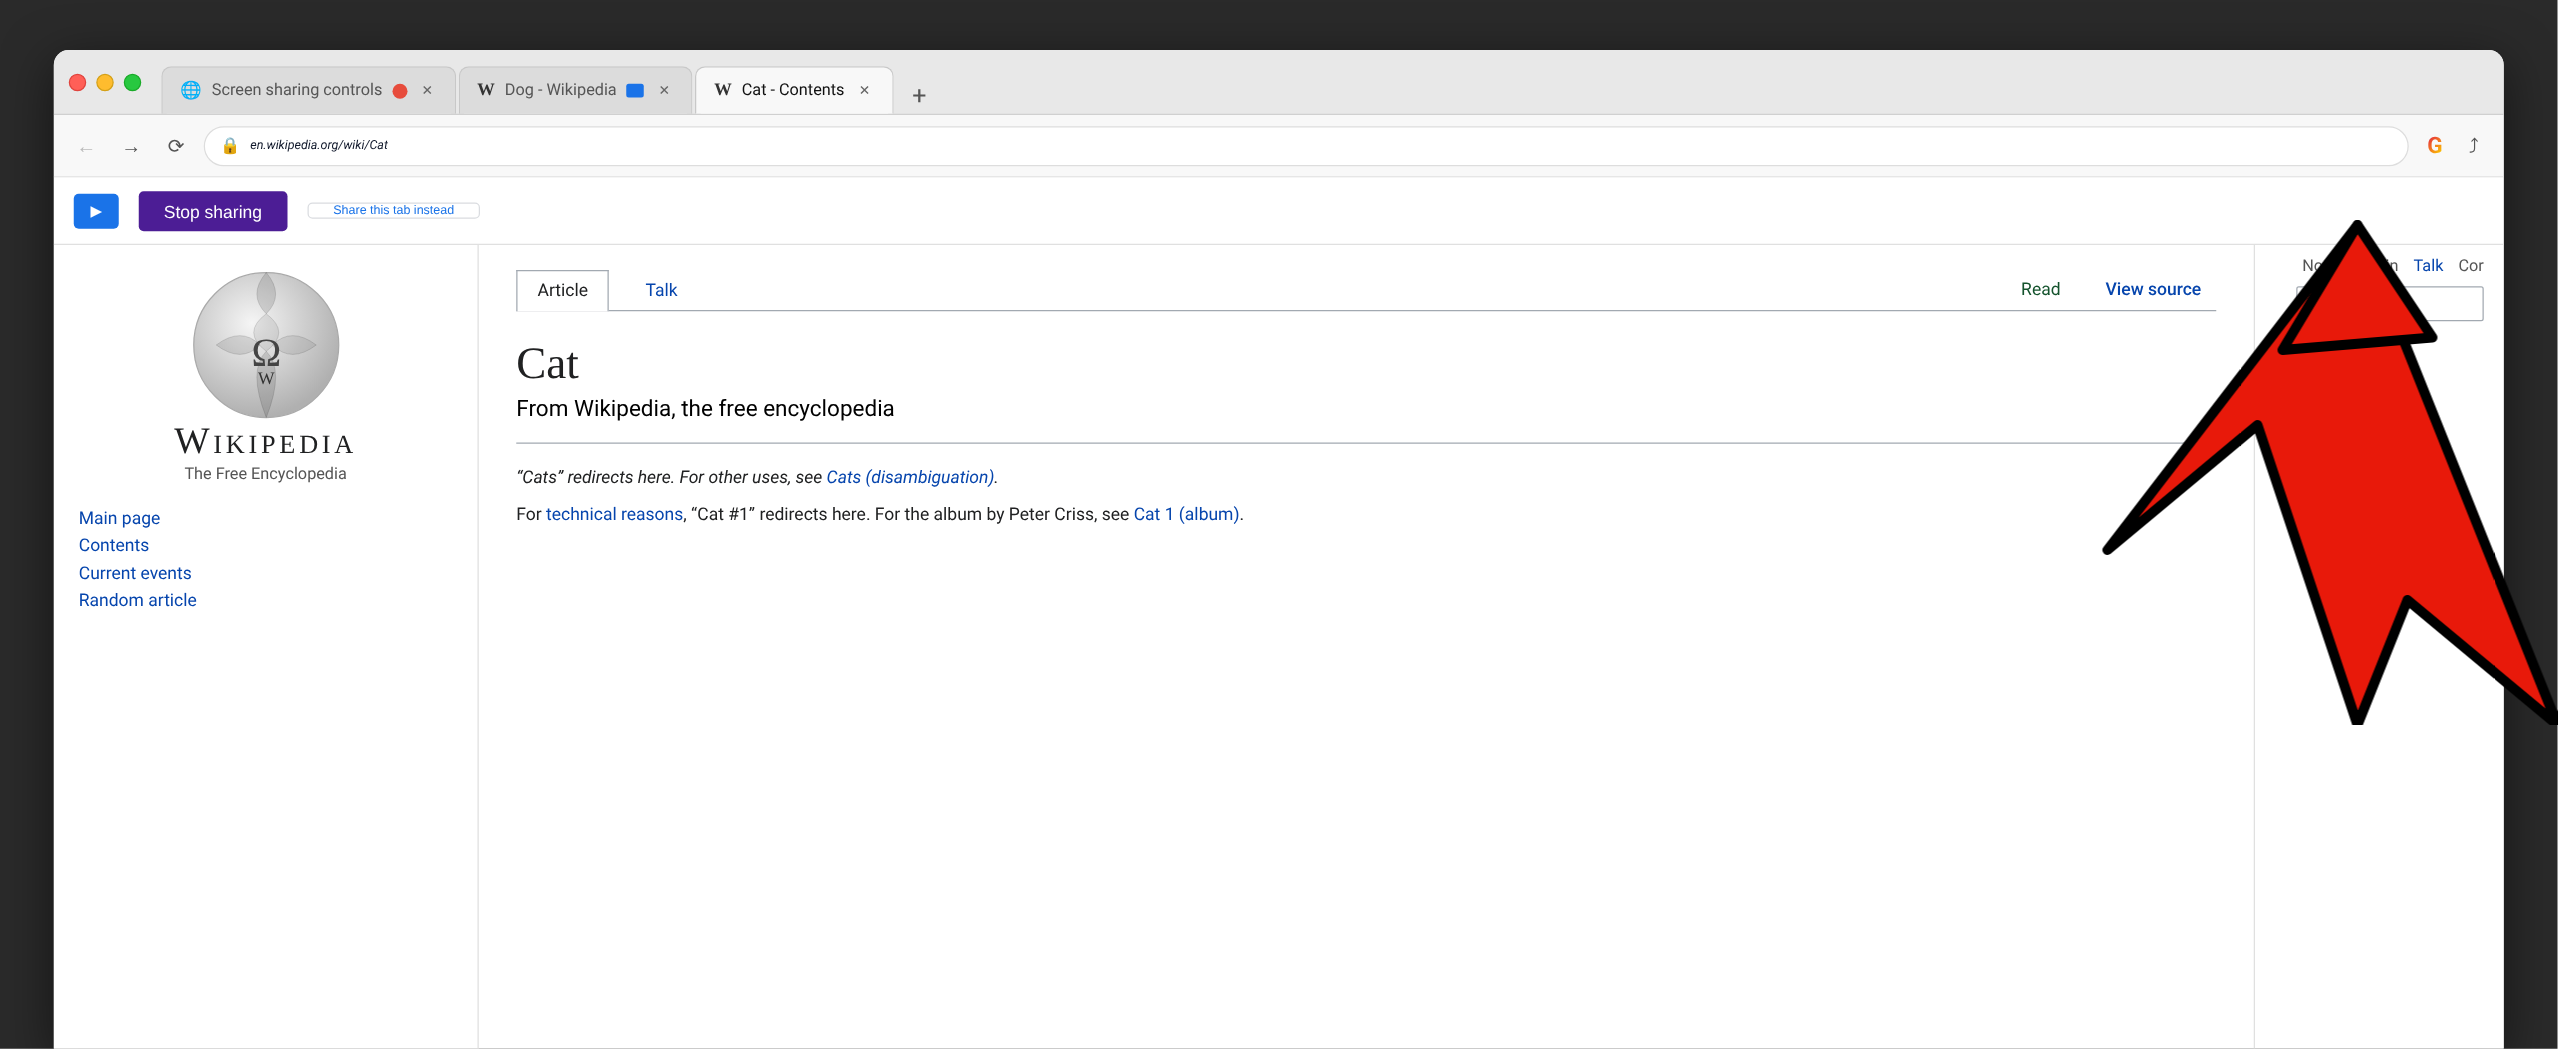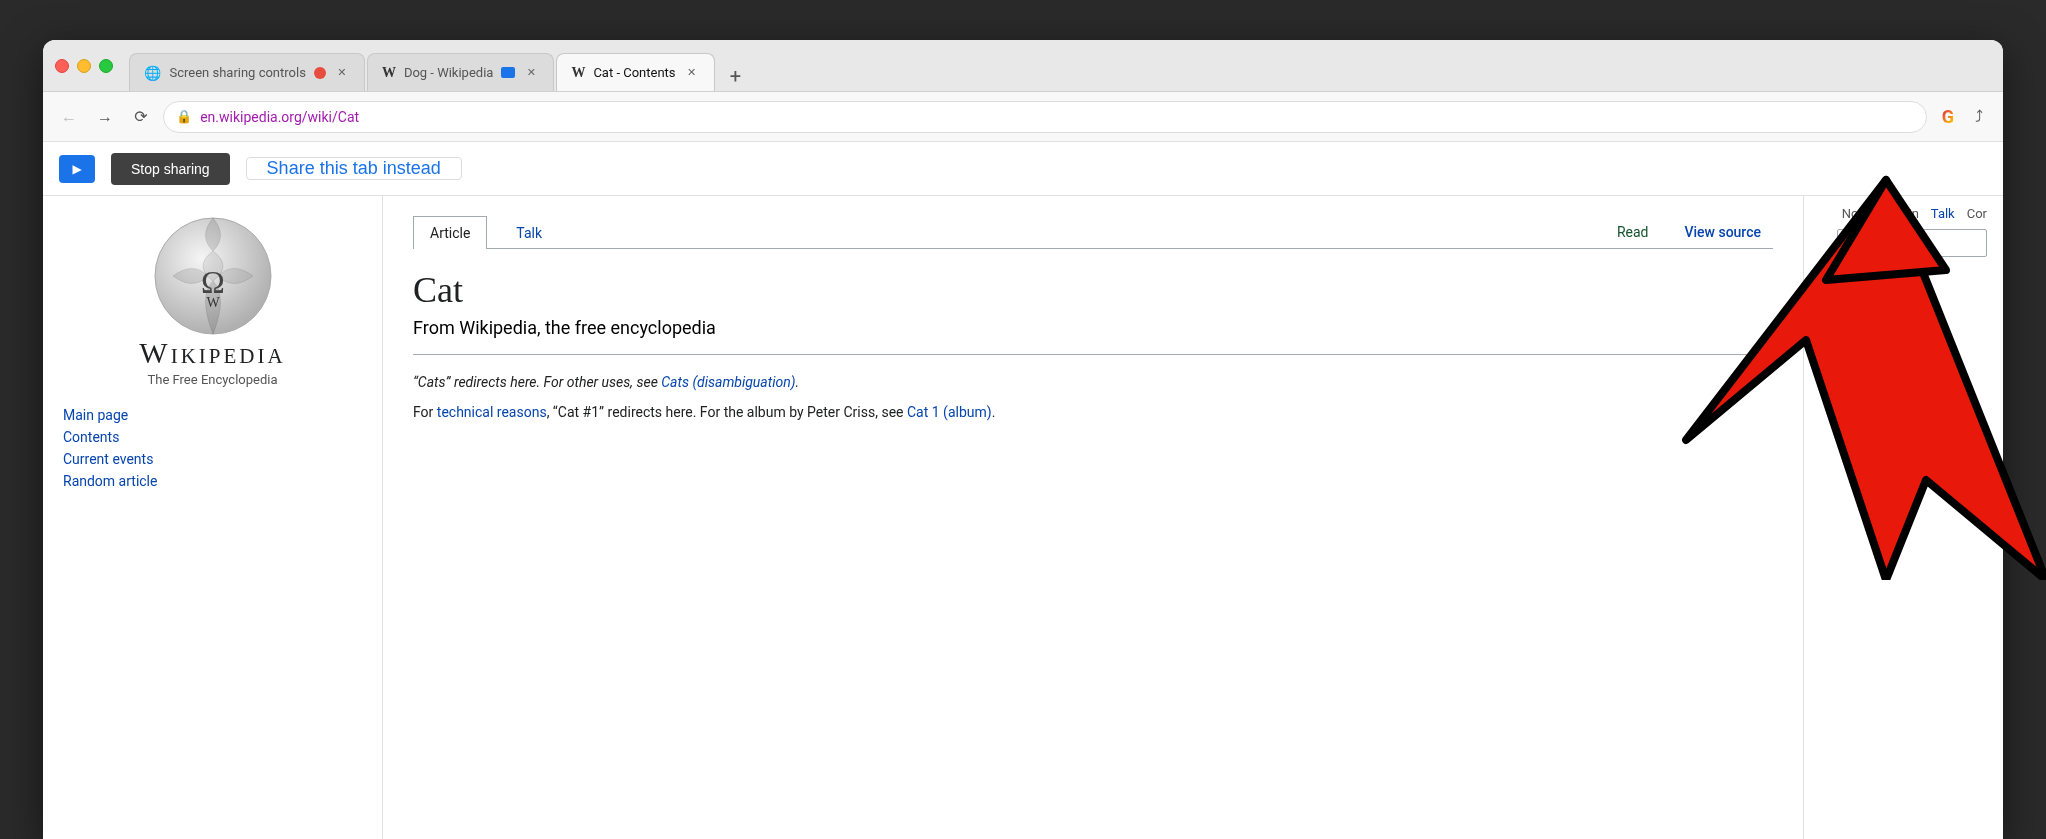--- a/index.html
+++ b/index.html
@@ -149,21 +149,21 @@
       display: flex;
       align-items: center;
       padding: 0 12px;
       gap: 8px;
       font-size: 14px;
       color: #333;
     }
 
     .lock-icon { font-size: 13px; color: #666; }
 
-    .address-text { font-size: 14px; color: #a21caf; }
+    .address-text { font-size: 10px; color: #0f172a; font-style: italic; }
 
     .toolbar-icons {
       display: flex;
       gap: 6px;
       align-items: center;
     }
 
     .google-icon {
       width: 26px;
       height: 26px;
@@ -216,38 +216,38 @@
       font-size: 12px;
     }
 
     .sharing-text {
       font-size: 14px;
       color: #333;
       flex: 1;
     }
 
     .stop-sharing-btn {
-      background: #404040;
+      background: #4c1d95;
       color: white;
       border: none;
       border-radius: 4px;
       padding: 8px 20px;
       font-size: 14px;
       font-weight: 500;
       cursor: pointer;
       white-space: nowrap;
     }
 
     .share-tab-btn {
       background: #fff;
       color: #1a73e8;
       border: 1px solid #dadce0;
       border-radius: 4px;
       padding: 0 20px;
-      font-size: 18px;
+      font-size: 10px;
       font-weight: 500;
       cursor: pointer;
       white-space: nowrap;
     }
 
     
     .page-content {
       background: #fff;
       display: flex;
       height: calc(839px - 52px - 50px - 54px - 40px);

